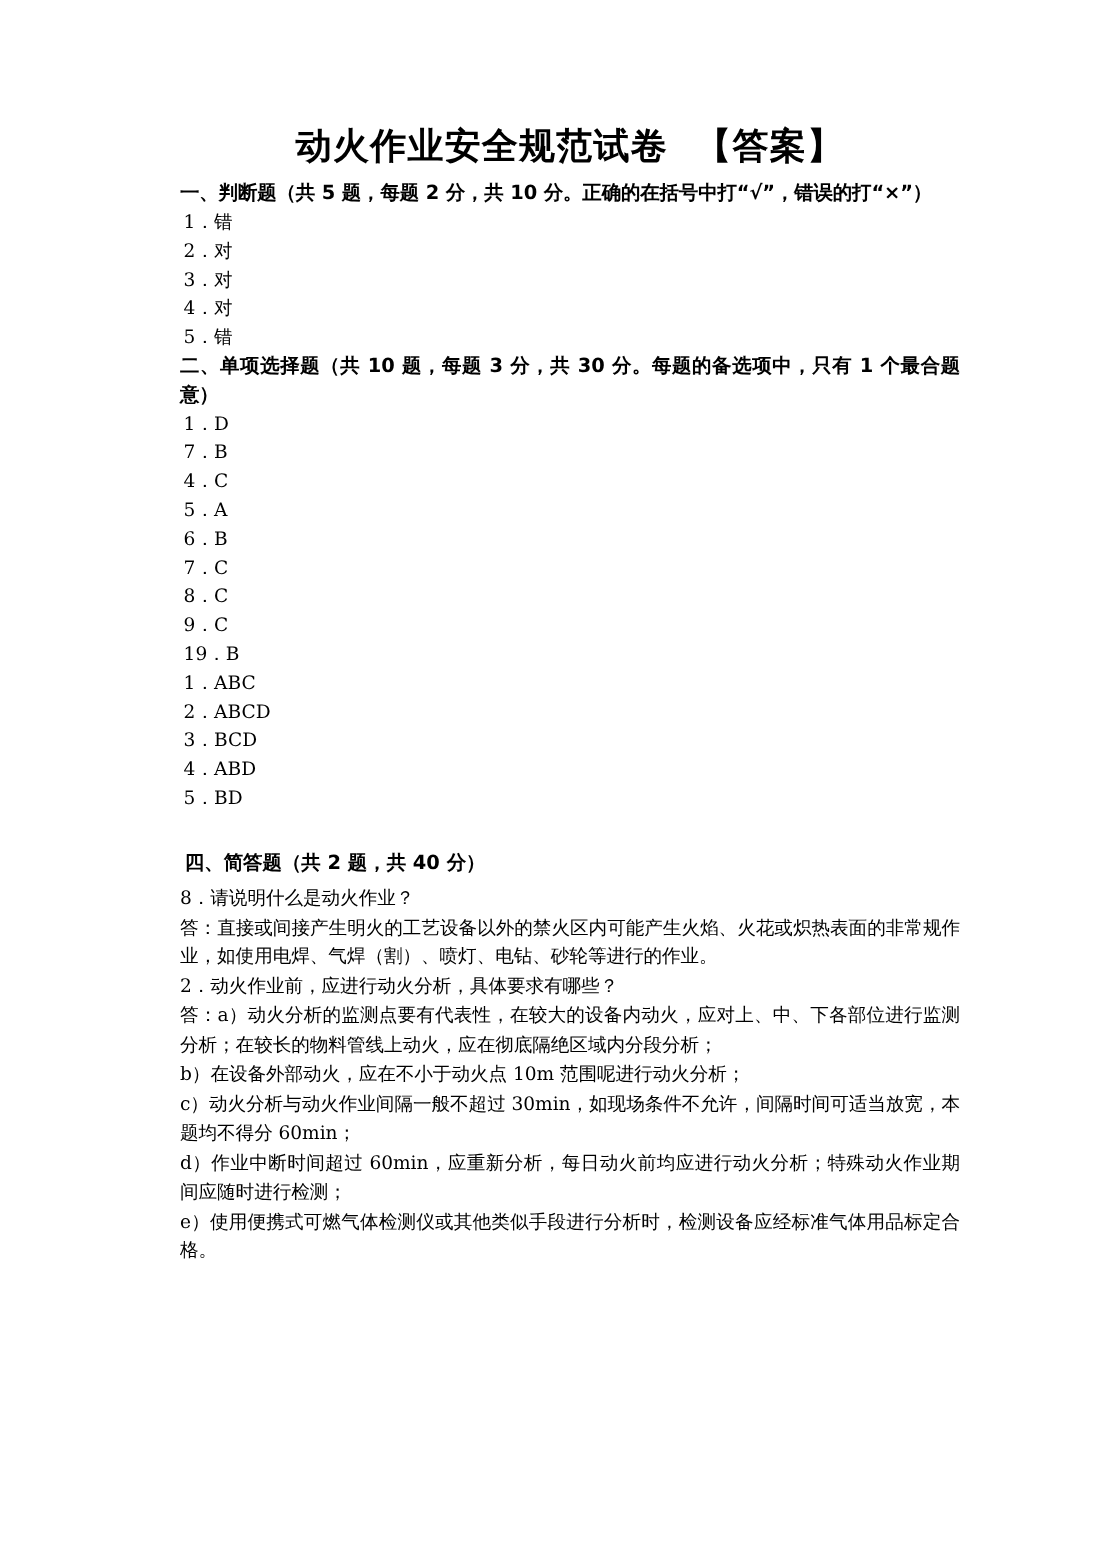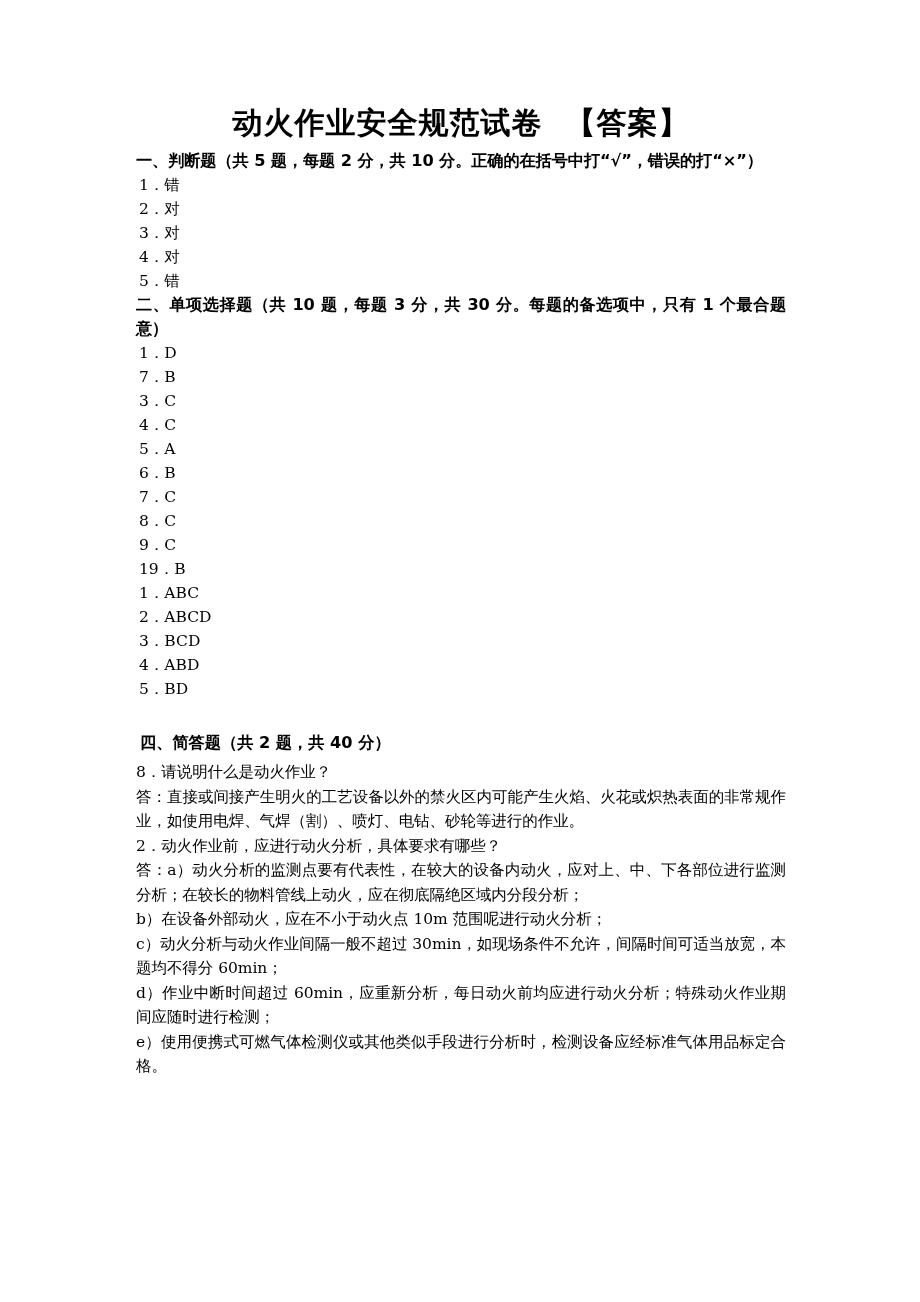--- a/index.html
+++ b/index.html
@@ -18,21 +18,21 @@
     position: relative;
     width: 920px;
     height: 1302px;
     background: #ffffff;
     box-sizing: border-box;
     padding: 0;
     overflow: hidden;
   }
   .content {
     position: absolute;
-    left: 136px;
+    left: 150px;
     top: 0;
     width: 650px;
   }
   .doc-title {
     font-family: "DejaVu Sans", "Liberation Sans", sans-serif;
     font-weight: bold;
     font-size: 30px;
     line-height: 38px;
     text-align: center;
     letter-spacing: 1px;
@@ -88,21 +88,20 @@
     <div class="section-head">一、判断题（共 5 题，每题 2 分，共 10 分。正确的在括号中打“√”，错误的打“×”）</div>
     <div class="ans-item">1．错</div>
     <div class="ans-item">2．对</div>
     <div class="ans-item">3．对</div>
     <div class="ans-item">4．对</div>
     <div class="ans-item">5．错</div>
 
     <div class="section-head">二、单项选择题（共 10 题，每题 3 分，共 30 分。每题的备选项中，只有 1 个最合题意）</div>
     <div class="ans-item">1．D</div>
     <div class="ans-item">7．B</div>
-    <div class="ans-item">3．C</div>
     <div class="ans-item">4．C</div>
     <div class="ans-item">5．A</div>
     <div class="ans-item">6．B</div>
     <div class="ans-item">7．C</div>
     <div class="ans-item">8．C</div>
     <div class="ans-item">9．C</div>
     <div class="ans-item">19．B</div>
 
     <div class="ans-item">1．ABC</div>
     <div class="ans-item">2．ABCD</div>

